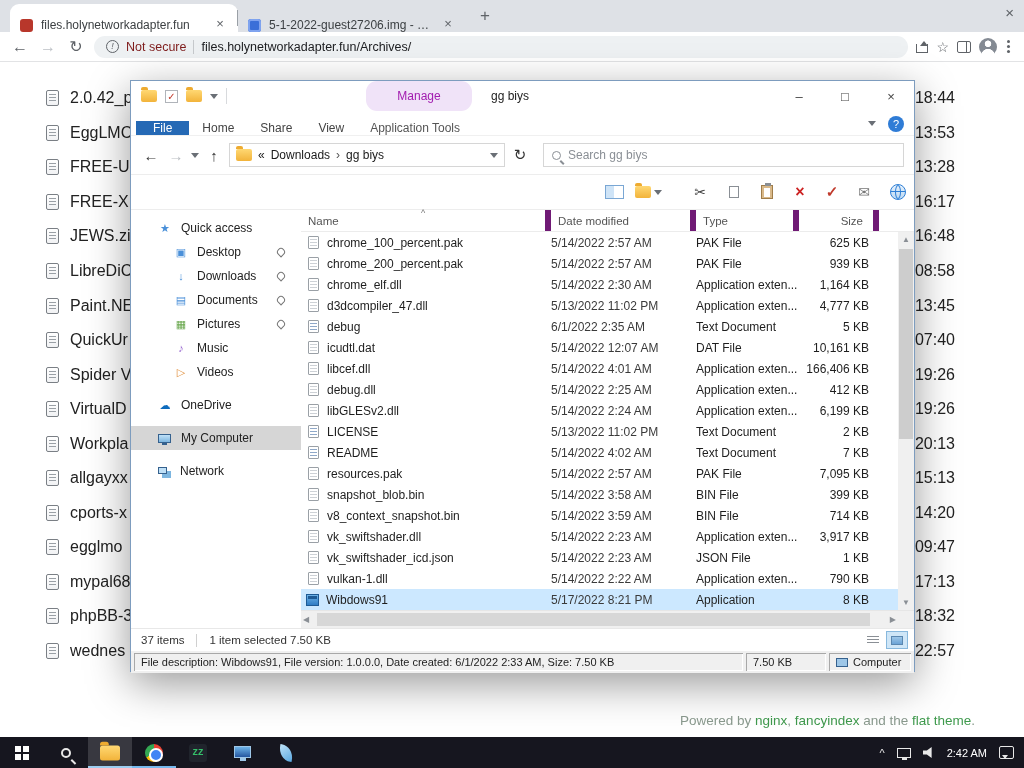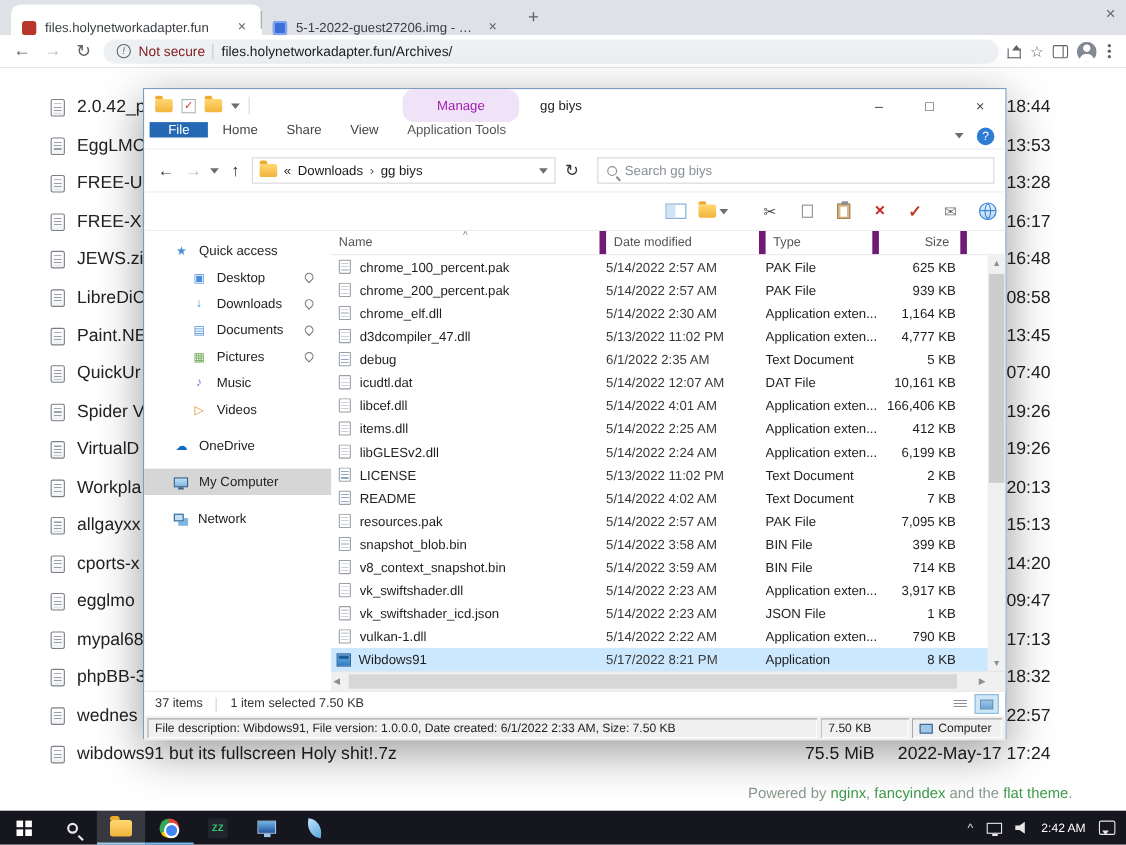--- a/index.html
+++ b/index.html
@@ -54,21 +54,21 @@
   .folder-ico { width:16px; height:12px; background:linear-gradient(#ffd873,#f2b33a); border-radius:2px; position:relative; flex:none; }
   .folder-ico::before { content:""; position:absolute; top:-3px; left:0; width:7px; height:3px; background:#eeab30; border-radius:2px 2px 0 0; }
   .qat-check { width:13px; height:13px; border:1px solid #b0b4ba; color:#c0392b; font-size:10px; line-height:11px; text-align:center; background:#fff; }
   .chev-down { width:0; height:0; border:4px solid transparent; border-top:5px solid #6a6f76; margin-top:4px; }
   .qat-sep { width:1px; height:16px; background:#d8dadd; }
   .manage-blk { position:absolute; left:235px; top:0; width:106px; height:30px; background:var(--manage-purple,#f0e3f8); display:flex; align-items:center; justify-content:center; color:#a21caf;border-radius:11px; }
   .wtitle { position:absolute; left:360px; top:0; height:30px; display:flex; align-items:center; color:#222; }
   .wctrl { position:absolute; right:0; top:0; display:flex; height:30px; }
   .wbtn { width:46px; display:flex; align-items:center; justify-content:center; font-size:13px; color:#444; }
 
-  .ribbontabs { height:25px; display:flex; align-items:flex-start; padding-left:5px; border-bottom:1px solid #f0f0f0; position:relative; }
+  .ribbontabs { height:25px; display:flex; align-items:flex-end; padding-left:5px; border-bottom:1px solid #f0f0f0; position:relative; }
   .rtab { padding:0 13px; display:flex; align-items:center; color:#444; }
   .rtab.file { background:var(--accent-blue,#2569b5); color:#fff; padding:0 17px; }
   .rtab.contextual { color:#555; }
   .ribbon-right { position:absolute; right:10px; top:0; height:25px; display:flex; align-items:center; gap:12px; }
   .help-badge { width:16px; height:16px; border-radius:50%; background:#2f7cd6; color:#fff; font-size:11px; display:flex; align-items:center; justify-content:center; }
 
   .xnavbar { height:39px; display:flex; align-items:center; gap:5px; padding:0 10px; border-bottom:1px solid #ededed; }
   .xnav-ic { font-size:15px; color:#333; width:20px; text-align:center; }
   .xnav-ic.disabled { color:#b9bdc2; }
   .addrbox { height:24px; border:1px solid #d6d6d6; flex:0 0 276px; display:flex; align-items:center; gap:6px; padding:0 6px; }
@@ -311,26 +311,20 @@
         <span class="pname">phpBB-3</span>
         <span class="psize"></span>
         <span class="pdate">18:32</span>
       </div>
       <div class="prow">
         <span class="doc-icon"></span>
         <span class="pname">wednes</span>
         <span class="psize"></span>
         <span class="pdate">22:57</span>
       </div>
-      <div class="prow">
-        <span class="doc-icon"></span>
-        <span class="pname">wibdows91 but its fullscreen Holy shit!.7z</span>
-        <span class="psize">75.5 MiB</span>
-        <span class="pdate">2022-May-17 17:24</span>
-      </div>
   </div>
   <div class="pfooter">
     <span>Powered by </span><span class="flink">nginx</span><span>, </span><span class="flink">fancyindex</span><span> and the </span><span class="flink">flat theme</span><span>.</span>
   </div>
 </div>
 
 <div class="explorer">
 
   <div class="titlebar">
     <div class="qat">
@@ -534,21 +528,21 @@
               <span class="fi"></span>
               <span>libcef.dll</span>
             </span>
             <span class="c-date">5/14/2022 4:01 AM</span>
             <span class="c-type">Application exten...</span>
             <span class="c-size">166,406 KB</span>
           </div>
           <div class="frow" data-icon="file">
             <span class="c-name">
               <span class="fi"></span>
-              <span>items.dll</span>
+              <span>debug.dll</span>
             </span>
             <span class="c-date">5/14/2022 2:25 AM</span>
             <span class="c-type">Application exten...</span>
             <span class="c-size">412 KB</span>
           </div>
           <div class="frow" data-icon="file">
             <span class="c-name">
               <span class="fi"></span>
               <span>libGLESv2.dll</span>
             </span>

